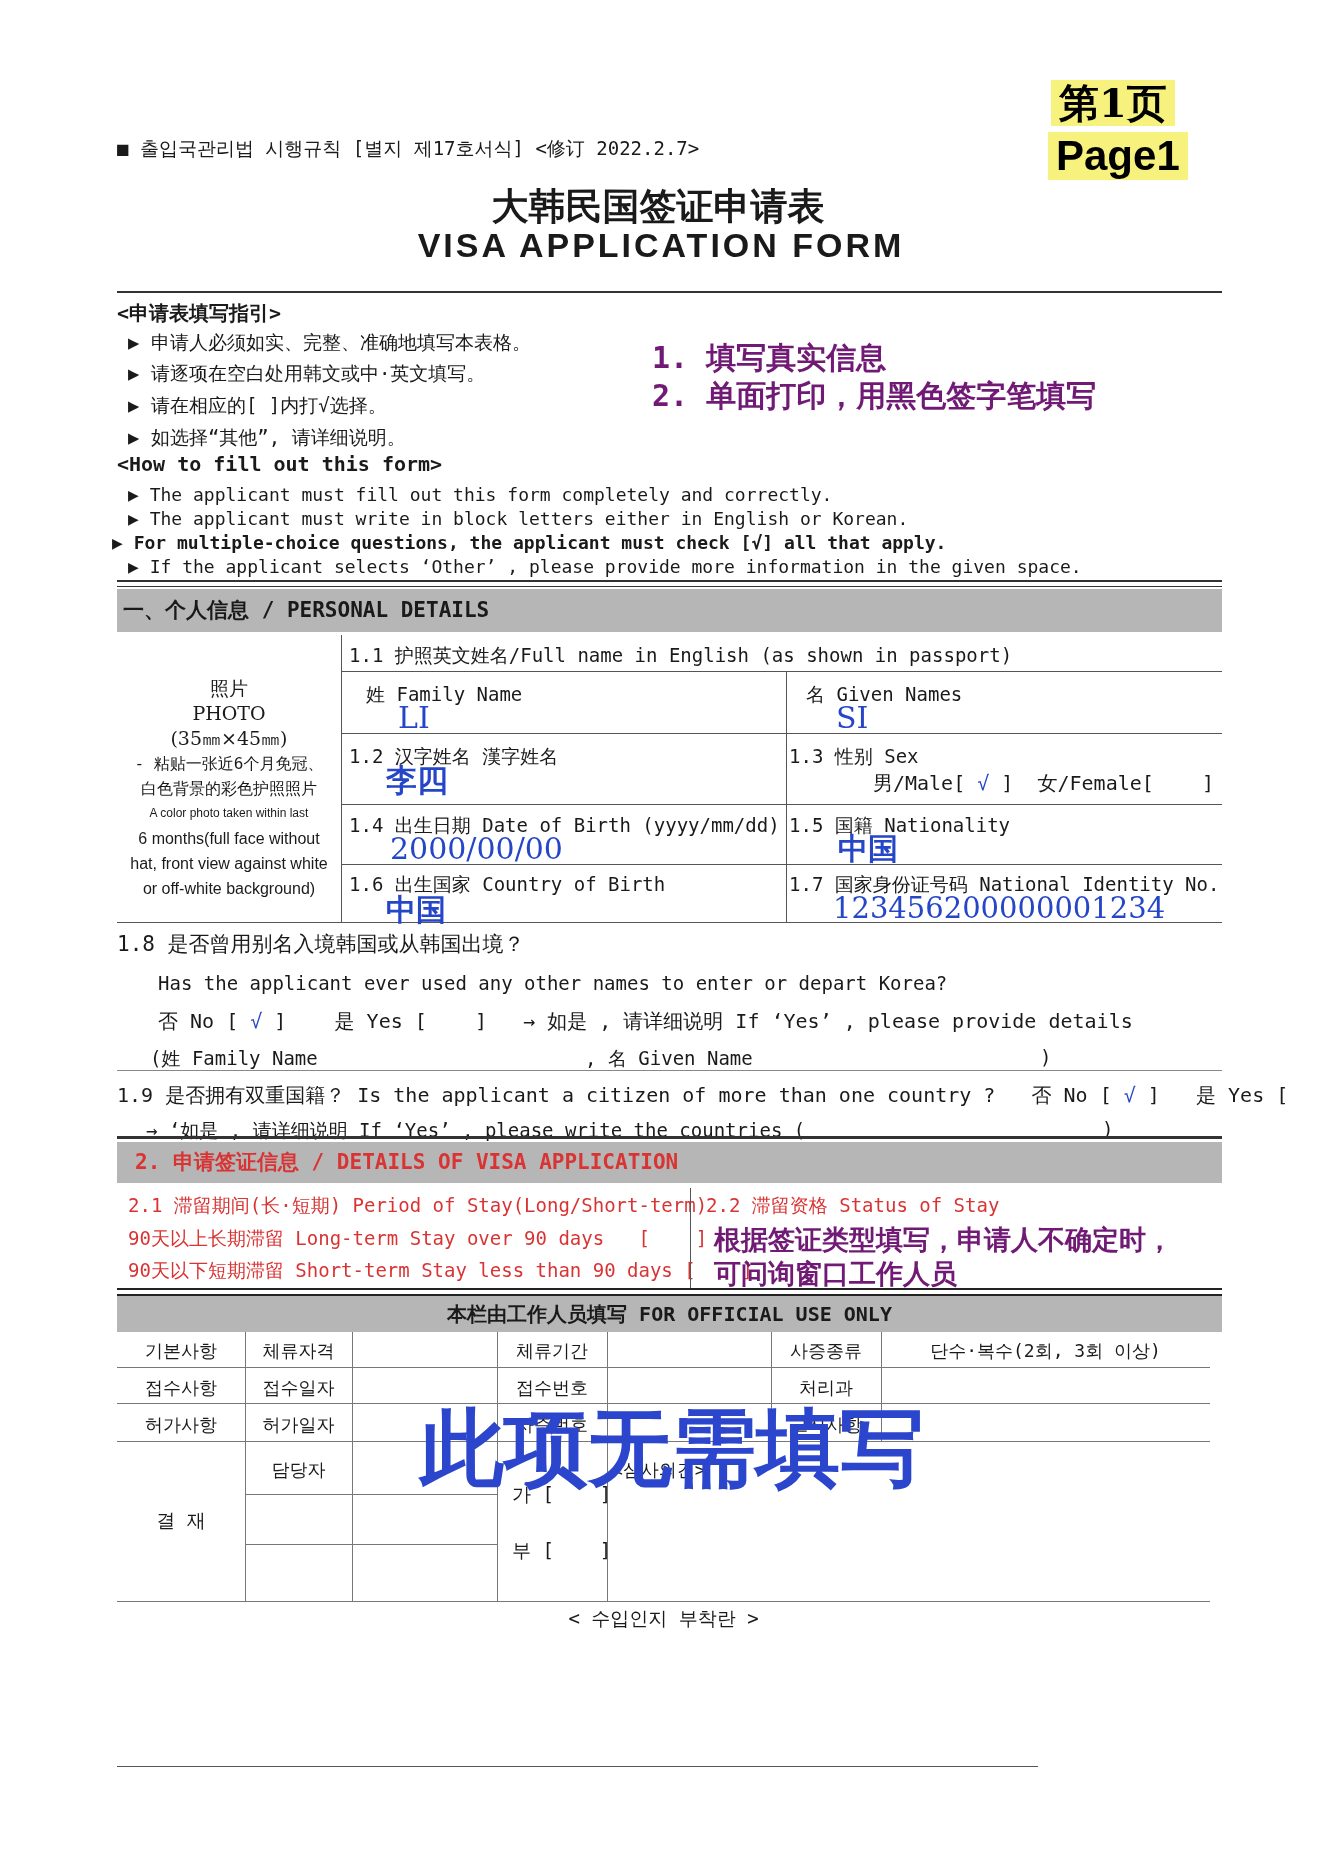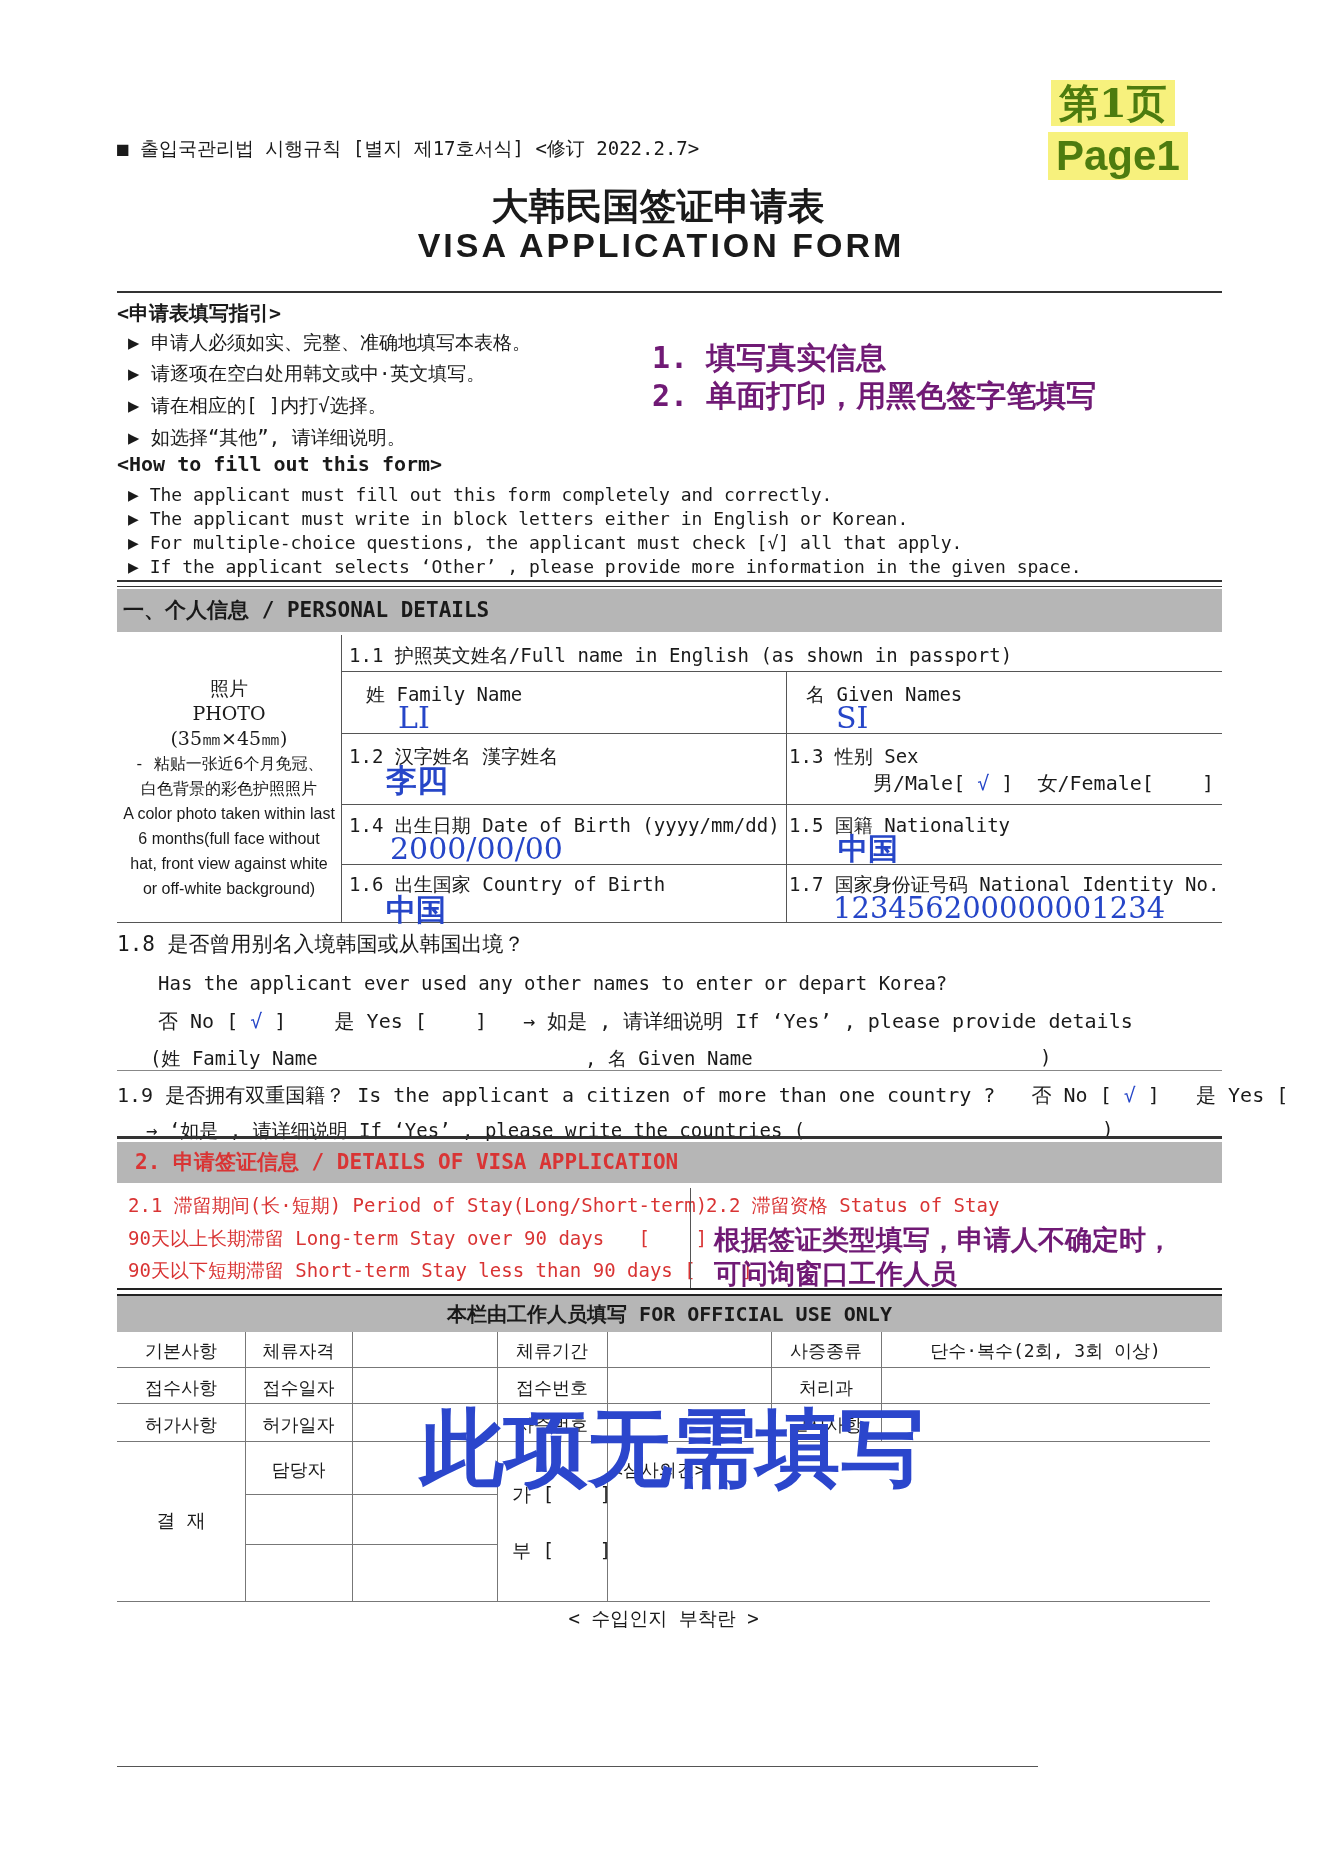--- a/index.html
+++ b/index.html
@@ -12,21 +12,21 @@
   .pre{white-space:pre;}
   .blue{color:#2646c8;}
   .bluenote{color:#701a75;font-weight:bold;}
   .red{color:#d93434;}
   .bar{background:#b6b6b6;}
   .line{border-top:1px solid #555;}
   .vline{border-left:1px solid #555;width:0;}
   .tline{border-top:1px solid #777;}
   .tvline{border-left:1px solid #777;width:0;}
   .center{text-align:center;}
-  .badge{background:#f7f17d;color:#4d7c0f;font-weight:bold;padding:0 8px;line-height:1.15;}
+  .badge{background:#f7f17d;color:#000000;font-weight:bold;padding:0 8px;line-height:1.15;}
   .klabel{font-size:18px;text-align:center;}
 </style>
 </head>
 <body>
 
 <div id="page">
 
   <div class="abs badge serif" style="left:1051px;top:80px;font-size:40px;">第1页</div>
   <div class="abs badge sans" style="left:1048px;top:132px;font-size:42px;">Page1</div>
 
@@ -38,21 +38,21 @@
   <div class="abs" style="left:117px;top:291px;width:1105px;border-top:2px solid #333;"></div>
 
   <div class="abs mono" style="left:117px;top:300px;font-size:20px;font-weight:bold;">&lt;申请表填写指引&gt;</div>
   <div class="abs mono" style="left:128px;top:330px;font-size:19px;">▶ 申请人必须如实、完整、准确地填写本表格。</div>
   <div class="abs mono" style="left:128px;top:361px;font-size:19px;">▶ 请逐项在空白处用韩文或中·英文填写。</div>
   <div class="abs mono" style="left:128px;top:393px;font-size:19px;">▶ 请在相应的[  ]内打√选择。</div>
   <div class="abs mono" style="left:128px;top:425px;font-size:19px;">▶ 如选择“其他”, 请详细说明。</div>
   <div class="abs mono" style="left:117px;top:452px;font-size:20px;font-weight:bold;">&lt;How to fill out this form&gt;</div>
   <div class="abs mono" style="left:128px;top:484px;font-size:18px;">▶ The applicant must fill out this form completely and correctly.</div>
   <div class="abs mono" style="left:128px;top:508px;font-size:18px;">▶ The applicant must write in block letters either in English or Korean.</div>
-  <div class="abs mono" style="left:128px;top:532px;font-size:18px;">▶ For multiple-choice questions, the applicant must check [√] all that apply.</div>
+  <div class="abs mono" style="left:112px;top:532px;font-size:18px;font-weight:bold;">▶ For multiple-choice questions, the applicant must check [√] all that apply.</div>
   <div class="abs mono" style="left:128px;top:556px;font-size:18px;">▶ If the applicant selects ‘Other’ , please provide more information in the given space.</div>
 
   <div class="abs bluenote" style="left:652px;top:338px;font-size:30px;">1. 填写真实信息</div>
   <div class="abs bluenote" style="left:652px;top:376px;font-size:30px;">2. 单面打印，用黑色签字笔填写</div>
 
   <div class="abs" style="left:117px;top:580px;width:1105px;height:4px;border-top:2px solid #333;border-bottom:1px solid #333;"></div>
   <div class="abs bar" style="left:117px;top:589px;width:1105px;height:43px;line-height:43px;padding-left:6px;box-sizing:border-box;font-size:21px;font-weight:bold;">一、个人信息 / PERSONAL DETAILS</div>
 
   <div class="abs vline" style="left:341px;top:635px;height:287px;"></div>
   <div class="abs line" style="left:341px;top:671px;width:881px;"></div>
@@ -61,21 +61,21 @@
   <div class="abs line" style="left:341px;top:864px;width:881px;"></div>
   <div class="abs vline" style="left:786px;top:671px;height:251px;"></div>
   <div class="abs line" style="left:117px;top:922px;width:1105px;"></div>
 
   <div class="abs center" style="left:117px;top:676px;width:224px;line-height:25px;">
     <div class="mono" style="font-size:19px;">照片</div>
     <div class="serif" style="font-size:19px;">PHOTO</div>
     <div class="serif" style="font-size:19px;">(35㎜×45㎜)</div>
     <div class="mono" style="font-size:16px;">- 粘贴一张近6个月免冠、</div>
     <div class="mono" style="font-size:16px;">白色背景的彩色护照照片</div>
-    <div class="sans" style="font-size:16px;text-align:center;">A color photo taken within last</div>
+    <div class="sans" style="font-size:12px;text-align:center;">A color photo taken within last</div>
     <div class="sans" style="font-size:16px;">6 months(full face without</div>
     <div class="sans" style="font-size:16px;">hat, front view against white</div>
     <div class="sans" style="font-size:16px;">or off-white background)</div>
   </div>
 
   <div class="abs mono" style="left:349px;top:643px;font-size:19px;">1.1 护照英文姓名/Full name in English (as shown in passport)</div>
   <div class="abs mono" style="left:366px;top:682px;font-size:19px;">姓 Family Name</div>
   <div class="abs serif blue" style="left:398px;top:700px;font-size:30px;">LI</div>
   <div class="abs mono" style="left:806px;top:682px;font-size:19px;">名 Given Names</div>
   <div class="abs serif blue" style="left:836px;top:700px;font-size:30px;">SI</div>

